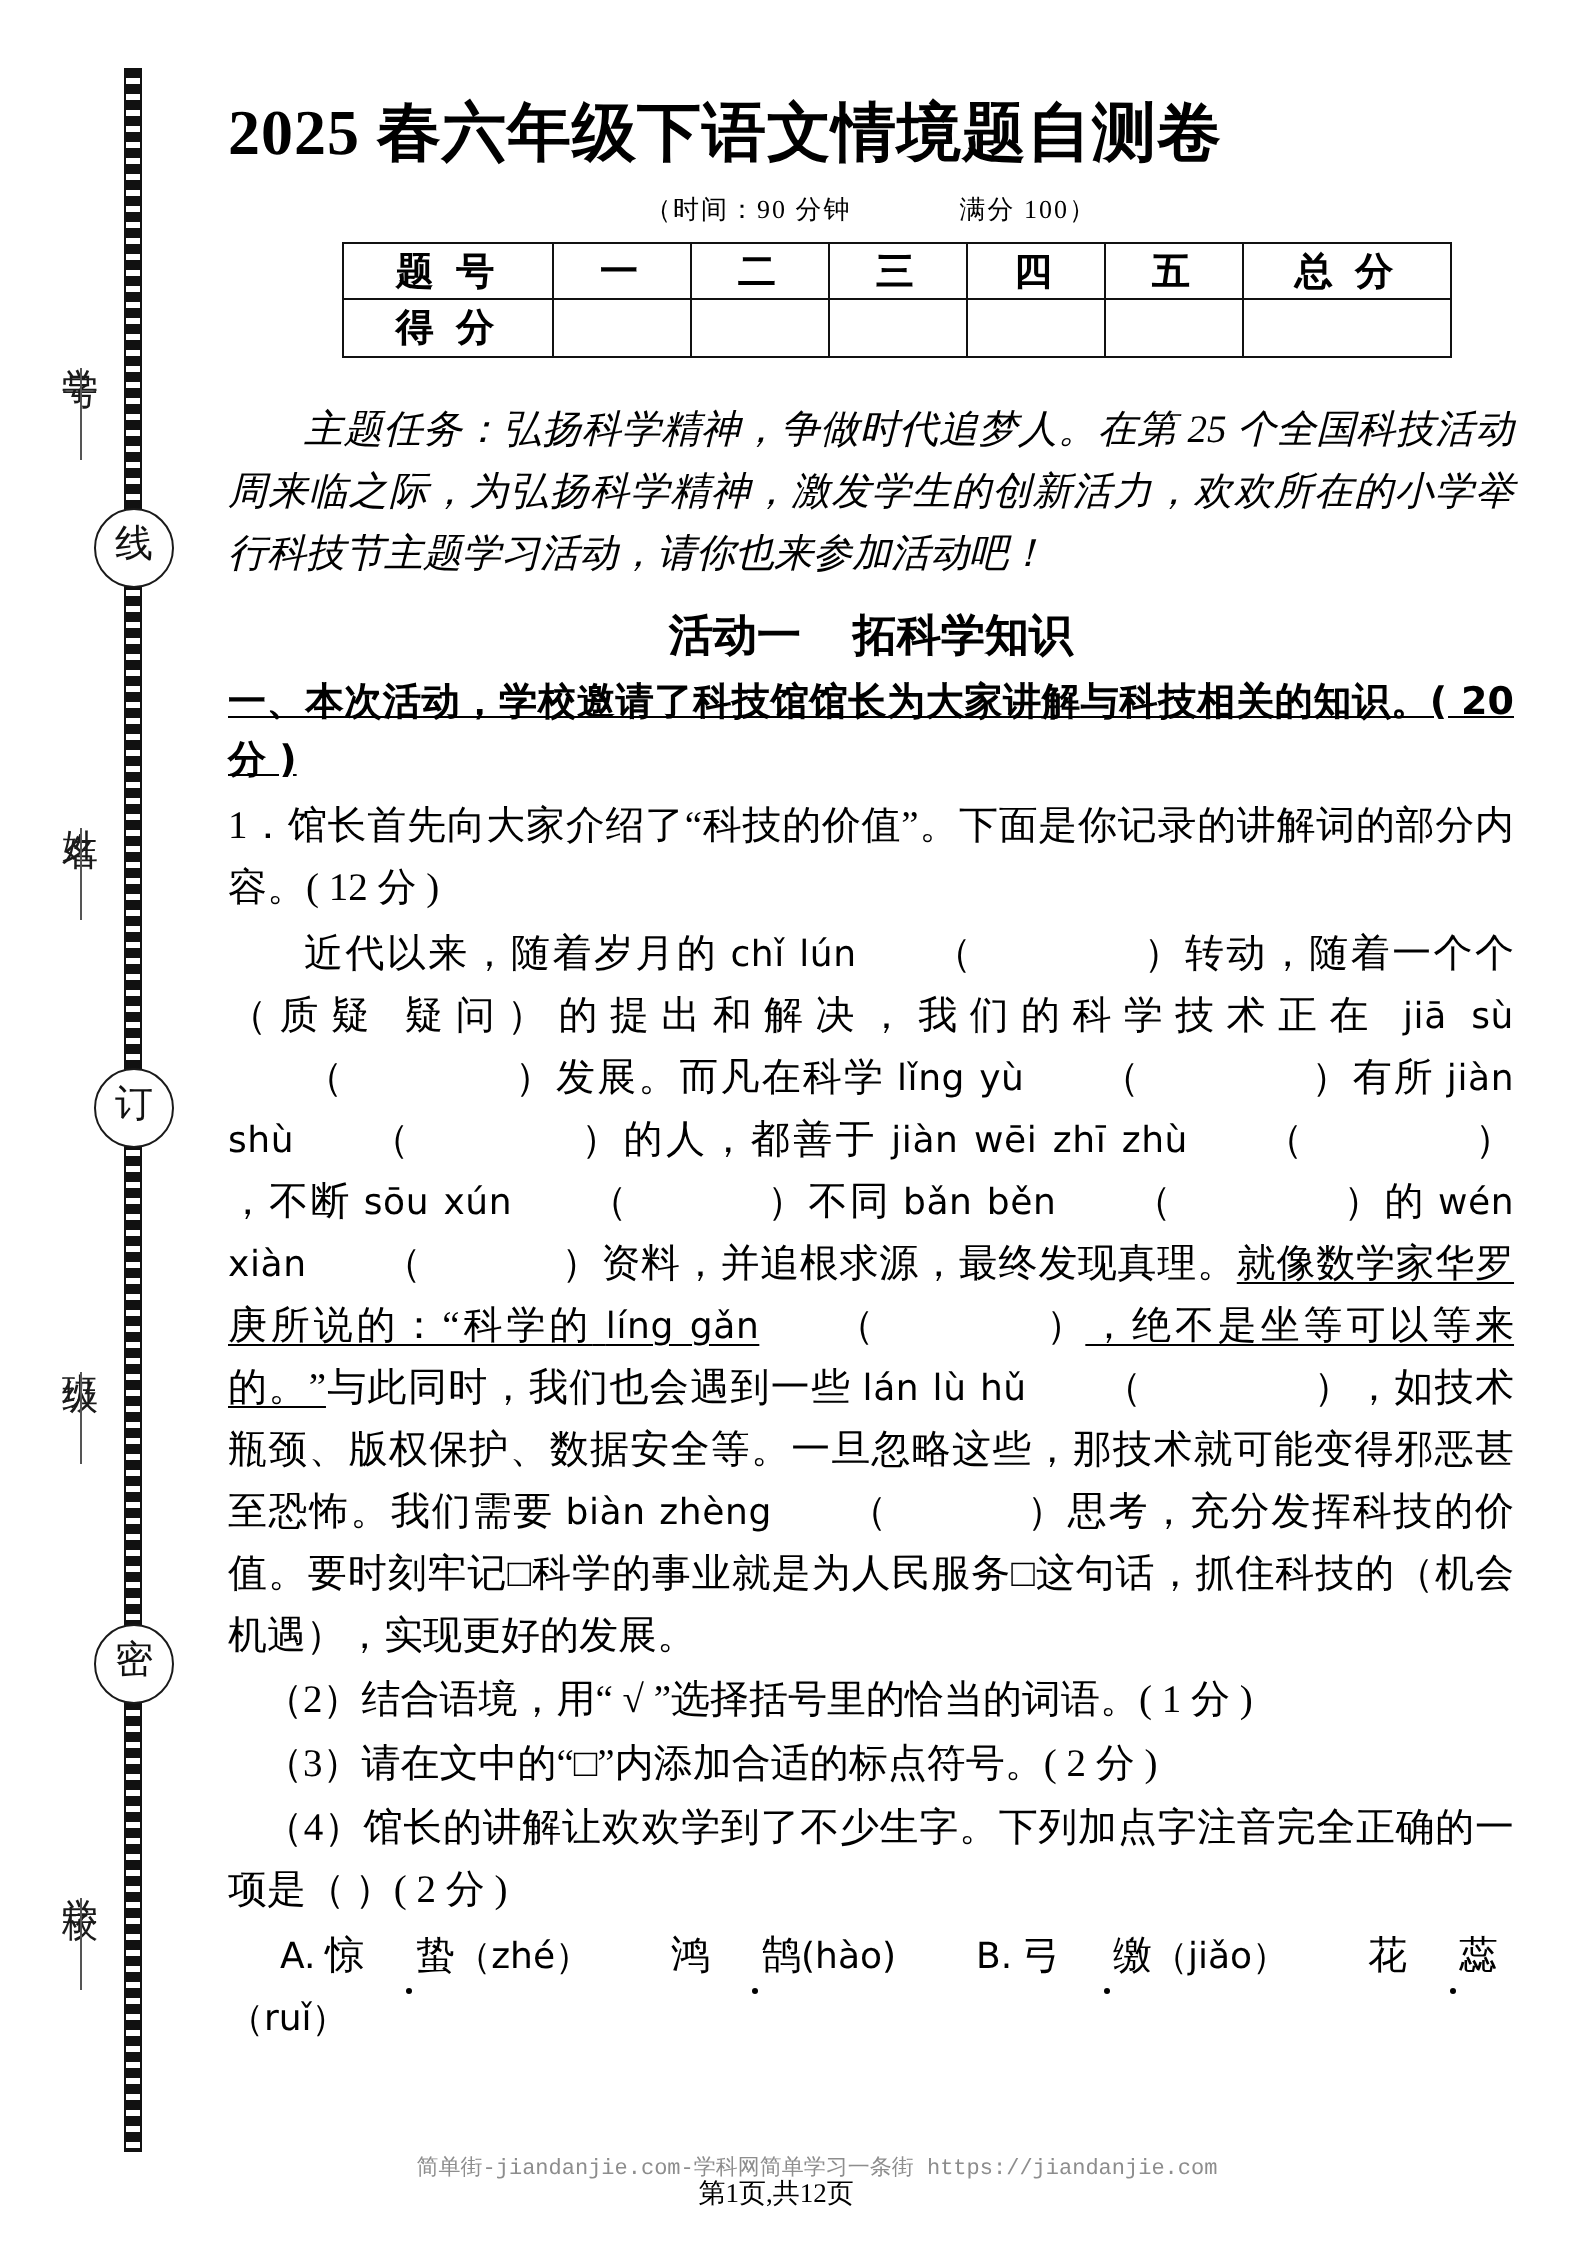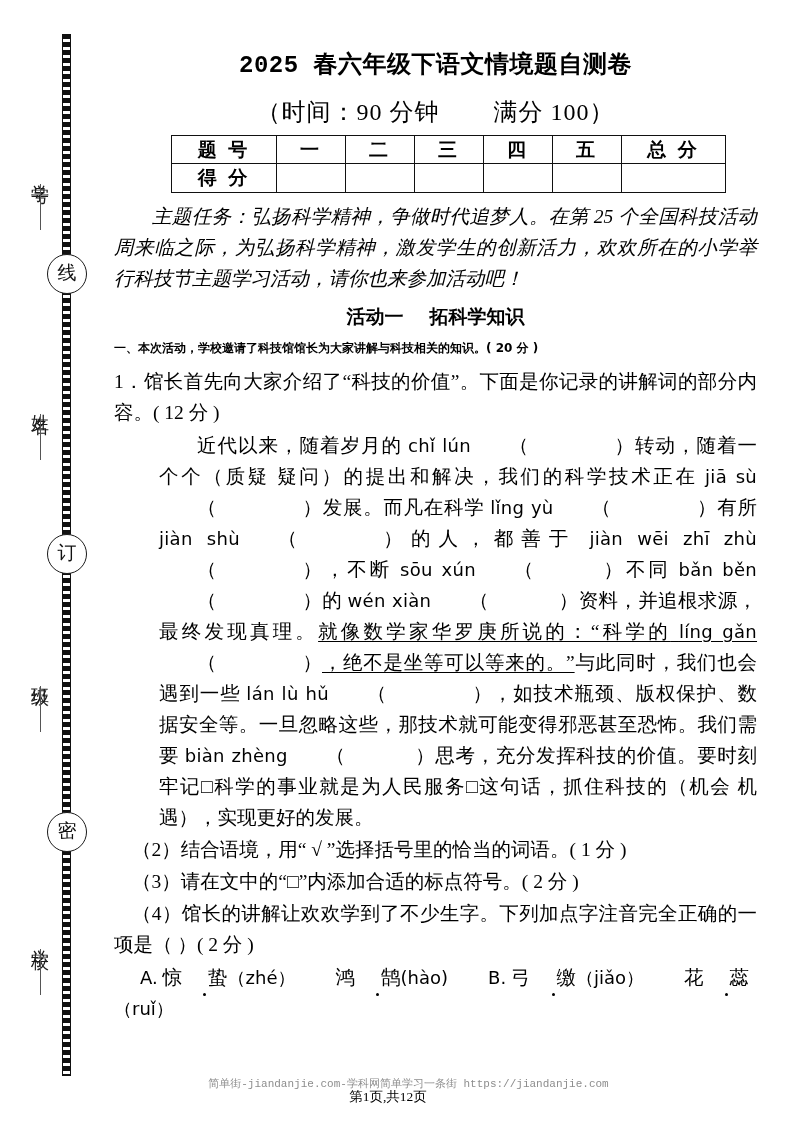--- a/index.html
+++ b/index.html
@@ -89,40 +89,39 @@
     position: absolute;
     left: 96px;
     top: 0;
     width: 697px;
     height: 1122px;
     box-sizing: border-box;
     padding: 46px 36px 0 18px;
   }
 
   .doc-title {
-    text-align: center;
-    font-family: Liberation Mono, monospace;
-    font-weight: bold;
-    font-size: 24px;
+    font-family: Liberation Serif, serif;
+    font-weight: bold;
+    font-size: 32px;
     line-height: 40px;
     letter-spacing: 0.5px;
     margin: 0;
     white-space: nowrap;
   }
   .doc-subtitle {
     text-align: center;
     font-family: "DejaVu Sans", "Liberation Sans", sans-serif;
     font-weight: bold;
     font-size: 28.5px;
     line-height: 40px;
     margin: 2px 0 0 0;
   }
   .exam-meta {
     text-align: center;
-    font-size: 24px;
+    font-size: 13px;
     margin: 10px 0 0 0;
     letter-spacing: 1px;
   }
   .exam-meta .meta-gap { display: inline-block; width: 54px; }
 
   
   .score-table-wrap {
     margin: 7px auto 0 auto;
     width: 529px;
   }
@@ -150,50 +149,50 @@
   
   .p-text {
     font-size: 19.5px;
     line-height: 31px;
     text-align: justify;
     text-justify: inter-character;
     margin: 0;
     letter-spacing: 0px;
   }
   .intro-para {
-    margin-top: 8px;
+    margin-top: 21px;
     text-indent: 38px;
     font-family: "Liberation Serif", "DejaVu Serif", serif;
     font-style: italic;
   }
   .activity-heading {
     text-align: center;
     font-family: "DejaVu Sans", "Liberation Sans", sans-serif;
     font-weight: bold;
+    font-size: 22px;
+    margin: 10px 0 4px 0;
+  }
+  .activity-heading .ah-gap { display: inline-block; width: 26px; }
+
+  .section-q {
+    font-family: "DejaVu Sans", "Liberation Sans", sans-serif;
+    font-weight: bold;
     font-size: 19px;
-    margin: 10px 0 4px 0;
-  }
-  .activity-heading .ah-gap { display: inline-block; width: 26px; }
-
-  .section-q {
-    font-family: "DejaVu Sans", "Liberation Sans", sans-serif;
-    font-weight: bold;
-    font-size: 12px;
     line-height: 29px;
     text-align: justify;
     margin: 2px 0 0 0;
+    text-decoration: underline;
   }
 
   .q-item {
     margin-top: 3px;
   }
   .passage {
     margin-top: 2px;
     text-indent: 38px;
-    margin-left: 45px;
   }
   .passage .blank-paren {
     display: inline-block;
     white-space: nowrap;
   }
   .py {
     font-family: "DejaVu Sans", "Liberation Sans", sans-serif;
     font-size: 18px;
     letter-spacing: 0.3px;
   }

